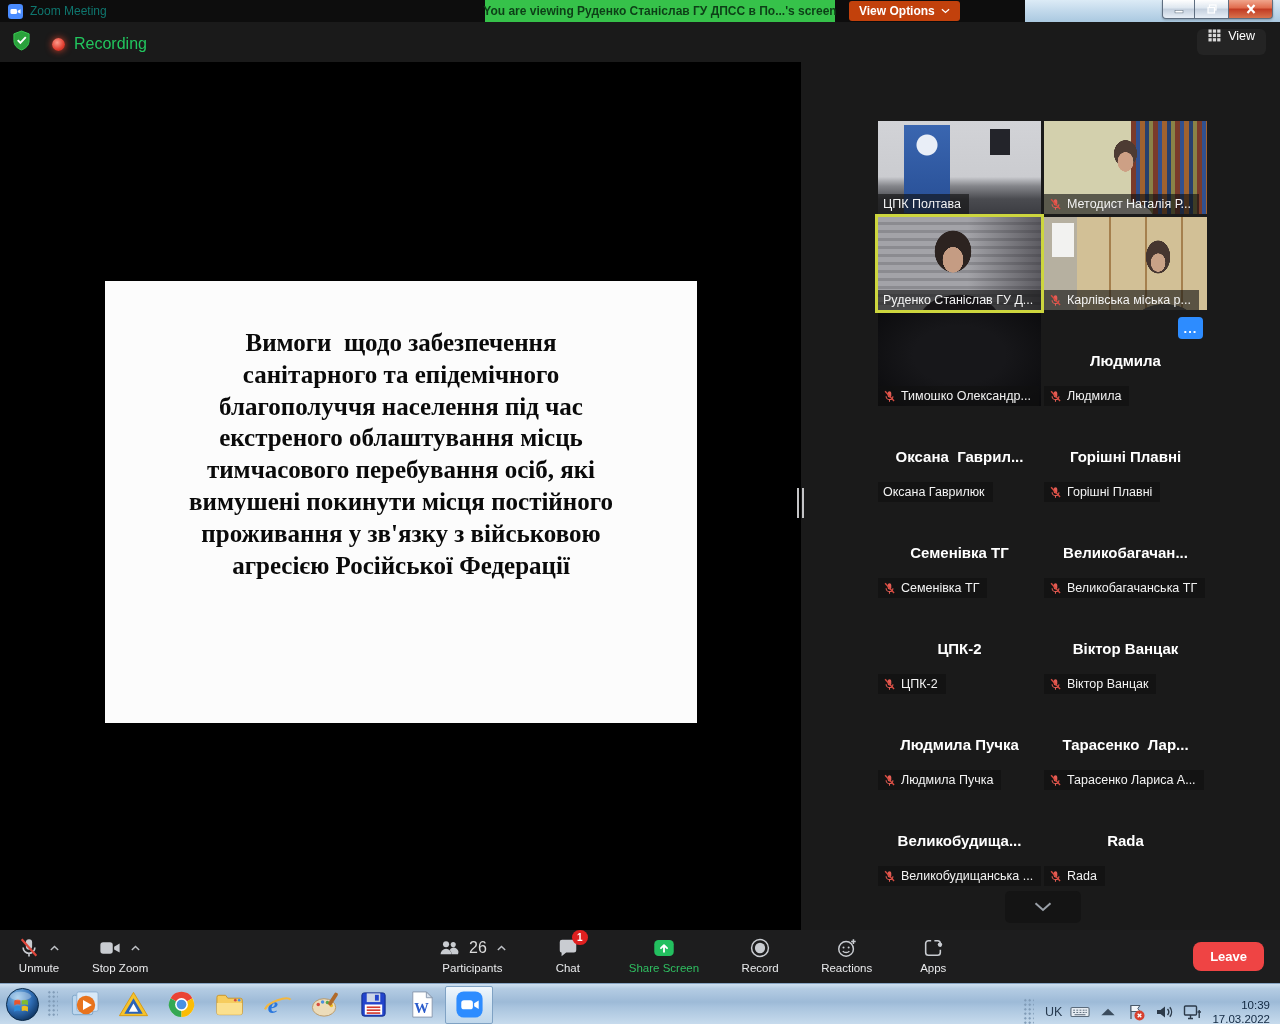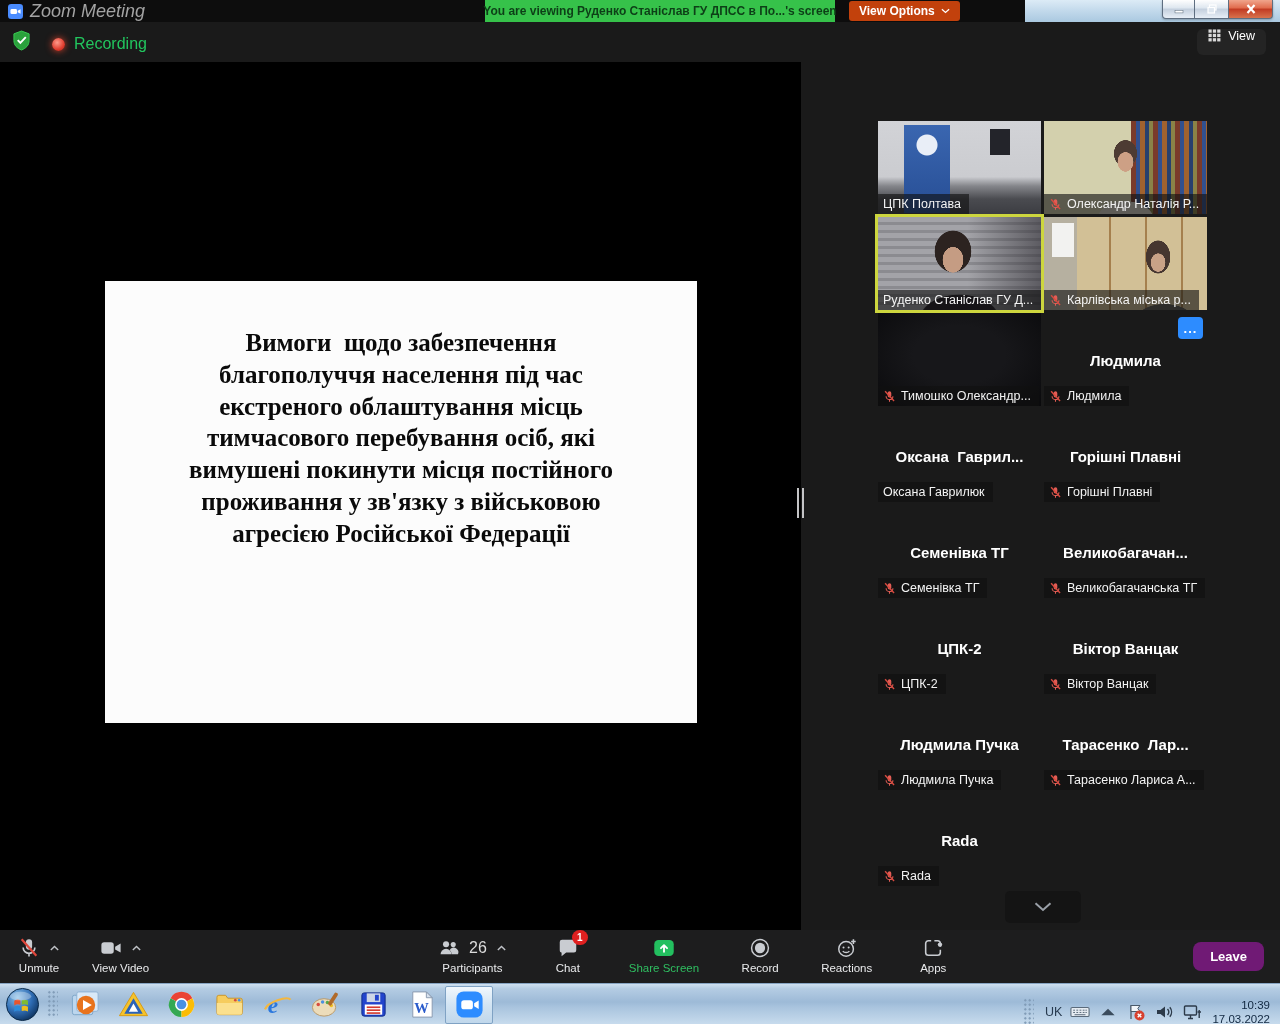--- a/index.html
+++ b/index.html
@@ -3,21 +3,21 @@
 <meta charset="utf-8">
 <style>
   html,body{margin:0;padding:0;}
   body{width:1280px;height:1024px;position:relative;overflow:hidden;background:#000;
        font-family:"Liberation Sans","DejaVu Sans",sans-serif;-webkit-font-smoothing:antialiased;}
   svg{display:block;}
 
   
   #titlebar{position:absolute;top:0;left:0;width:1280px;height:22px;background:#0d0d0d;}
   .tb-left{position:absolute;left:8px;top:0;height:22px;display:flex;align-items:center;gap:7px;}
-  .tb-title{color:#a3a3a3;font-size:18px;font-style:italic;}
+  .tb-title{color:#0f766e;font-size:12px;}
   .banner{position:absolute;left:485px;top:0;width:350px;height:22px;background:#36c24a;
           color:#0d3f17;font-weight:bold;font-size:12px;display:flex;align-items:center;justify-content:center;white-space:nowrap;}
   .view-options{position:absolute;left:849px;top:1px;height:20px;display:flex;align-items:center;gap:6px;
                 background:#c2410c;border-radius:3px;padding:0 10px;color:#fff;font-weight:bold;font-size:12px;}
   .aero-strip{position:absolute;right:0;top:0;width:255px;height:22px;
               background:linear-gradient(180deg,#dcebf6 0%,#bfd7ea 55%,#aac8e0 100%);}
   .win-controls{position:absolute;right:7px;top:0;display:flex;filter:drop-shadow(0 1px 1px rgba(0,0,0,.25));}
   .win-btn{width:33px;height:19px;border:1px solid #5e6e80;border-top:none;box-sizing:border-box;
            background:linear-gradient(180deg,#fefefe,#dde6ef 45%,#c3cfdd 50%,#e7eef6);
            display:flex;align-items:center;justify-content:center;}
@@ -103,21 +103,21 @@
   .tbtn{display:flex;flex-direction:column;align-items:center;color:#e9eaec;min-width:50px;}
   .tbtn .irow{height:27px;display:flex;align-items:center;gap:9px;}
   .tbtn .ticon{position:relative;}
   .tbtn .ticon svg{width:22px;height:22px;}
   .tbtn .lbl{font-size:11.5px;margin-top:1px;}
   .tbtn.accent .lbl{color:#2fbf61;}
   .tbtn .count{font-size:16px;color:#dcdcdc;}
   .tbtn .chev svg{width:11px;height:8px;}
   .badge{position:absolute;top:-7px;right:-9px;min-width:10px;height:15px;border-radius:8px;background:#e02020;
          color:#fff;font-size:10px;font-weight:bold;display:flex;align-items:center;justify-content:center;padding:0 3px;}
-  .leave-btn{position:absolute;right:16px;top:12px;background:#701a75;border:none;color:#fff;
+  .leave-btn{position:absolute;right:16px;top:12px;background:#ef4444;border:none;color:#fff;
              font-weight:bold;font-size:13px;padding:7px 17px;border-radius:8px;font-family:inherit;}
 
   
   #taskbar{position:absolute;top:983px;left:0;width:1280px;height:41px;box-sizing:border-box;
            background:linear-gradient(180deg,#cfe1f1 0%,#b4cce3 12%,#9dbad7 45%,#a9c4de 58%,#c7dbed 100%);
            border-top:1px solid #87a5c3;}
   .task-items{position:absolute;left:0;top:0;height:40px;display:flex;align-items:center;}
   .start-btn{width:44px;height:40px;display:flex;align-items:center;justify-content:center;}
   .start-btn svg{width:35px;height:35px;}
   .grip{width:11px;height:28px;margin:0 3px;
@@ -198,20 +198,21 @@
       </svg>
     <span>View</span>
   </div>
 </div>
 
 <div id="main">
   <div class="right-bg"></div>
   <div class="slide">
     <div class="slide-text" id="slide-text">
         <div>Вимоги  щодо забезпечення</div>
+        <div>санітарного та епідемічного</div>
         <div>благополуччя населення під час</div>
         <div>екстреного облаштування місць</div>
         <div>тимчасового перебування осіб, які</div>
         <div>вимушені покинути місця постійного</div>
         <div>проживання у зв'язку з військовою</div>
         <div>агресією Російської Федерації</div>
       </div>
   </div>
   <div class="divider">
       <i></i>
@@ -225,21 +226,21 @@
       </div>
       <div class="tile vid-person-bookshelf">
         <div class="tile-label">
           <span class="mic">
             <svg viewBox="0 0 16 16">
               <rect x="5.8" y="1.6" width="4.4" height="7.6" rx="2.2" fill="#e25d55"></rect>
               <path d="M3.8 7.6a4.2 4.2 0 0 0 8.4 0M8 11.8v2.6" stroke="#e25d55" stroke-width="1.3" fill="none"></path>
               <path d="M2.6 1.6 13.6 13.6" stroke="#d84b40" stroke-width="1.7"></path>
             </svg>
           </span>
-          <span>Олександр Наталія Р...</span>
+          <span>Методист Наталія Р...</span>
         </div>
       </div>
       <div class="tile vid-person-blinds active">
         <div class="tile-label">
           <span>Руденко Станіслав ГУ Д...</span>
         </div>
       </div>
       <div class="tile vid-person-shelf">
         <div class="tile-label">
           <span class="mic">
@@ -366,20 +367,33 @@
         <div class="center-name">Тарасенко  Лар...</div>
         <div class="tile-label">
           <span class="mic">
             <svg viewBox="0 0 16 16">
               <rect x="5.8" y="1.6" width="4.4" height="7.6" rx="2.2" fill="#e25d55"></rect>
               <path d="M3.8 7.6a4.2 4.2 0 0 0 8.4 0M8 11.8v2.6" stroke="#e25d55" stroke-width="1.3" fill="none"></path>
               <path d="M2.6 1.6 13.6 13.6" stroke="#d84b40" stroke-width="1.7"></path>
             </svg>
           </span>
           <span>Тарасенко Лариса А...</span>
+        </div>
+      </div>
+      <div class="tile name-tile">
+        <div class="center-name">Великобудища...</div>
+        <div class="tile-label">
+          <span class="mic">
+            <svg viewBox="0 0 16 16">
+              <rect x="5.8" y="1.6" width="4.4" height="7.6" rx="2.2" fill="#e25d55"></rect>
+              <path d="M3.8 7.6a4.2 4.2 0 0 0 8.4 0M8 11.8v2.6" stroke="#e25d55" stroke-width="1.3" fill="none"></path>
+              <path d="M2.6 1.6 13.6 13.6" stroke="#d84b40" stroke-width="1.7"></path>
+            </svg>
+          </span>
+          <span>Великобудищанська ...</span>
         </div>
       </div>
       <div class="tile name-tile">
         <div class="center-name">Rada</div>
         <div class="tile-label">
           <span class="mic">
             <svg viewBox="0 0 16 16">
               <rect x="5.8" y="1.6" width="4.4" height="7.6" rx="2.2" fill="#e25d55"></rect>
               <path d="M3.8 7.6a4.2 4.2 0 0 0 8.4 0M8 11.8v2.6" stroke="#e25d55" stroke-width="1.3" fill="none"></path>
               <path d="M2.6 1.6 13.6 13.6" stroke="#d84b40" stroke-width="1.7"></path>
@@ -422,21 +436,21 @@
               <rect x="1.5" y="5.8" width="13.5" height="12.4" rx="3" fill="#c9ccd1"></rect>
               <path d="M16.5 10.5 22.5 7.2v9.6l-6-3.3Z" fill="#c9ccd1"></path>
             </svg>
           </span>
           <span class="chev">
             <svg viewBox="0 0 12 8" fill="none" stroke="#bfc2c7" stroke-width="1.6">
               <path d="M2 6.2 6 2.4l4 3.8"></path>
             </svg>
           </span>
         </div>
-        <div class="lbl">View Video</div>
+        <div class="lbl">Stop Zoom</div>
       </div>
     </div>
   <div class="tb-group-center" id="tb-center">
       <div class="tbtn">
         <div class="irow">
           <span class="ticon">
             <svg viewBox="0 0 26 24" fill="#c9ccd1">
               <circle cx="9.5" cy="7.5" r="3.6"></circle>
               <path d="M3 19.5a6.5 6.5 0 0 1 13 0Z"></path>
               <circle cx="18" cy="8" r="3"></circle>

